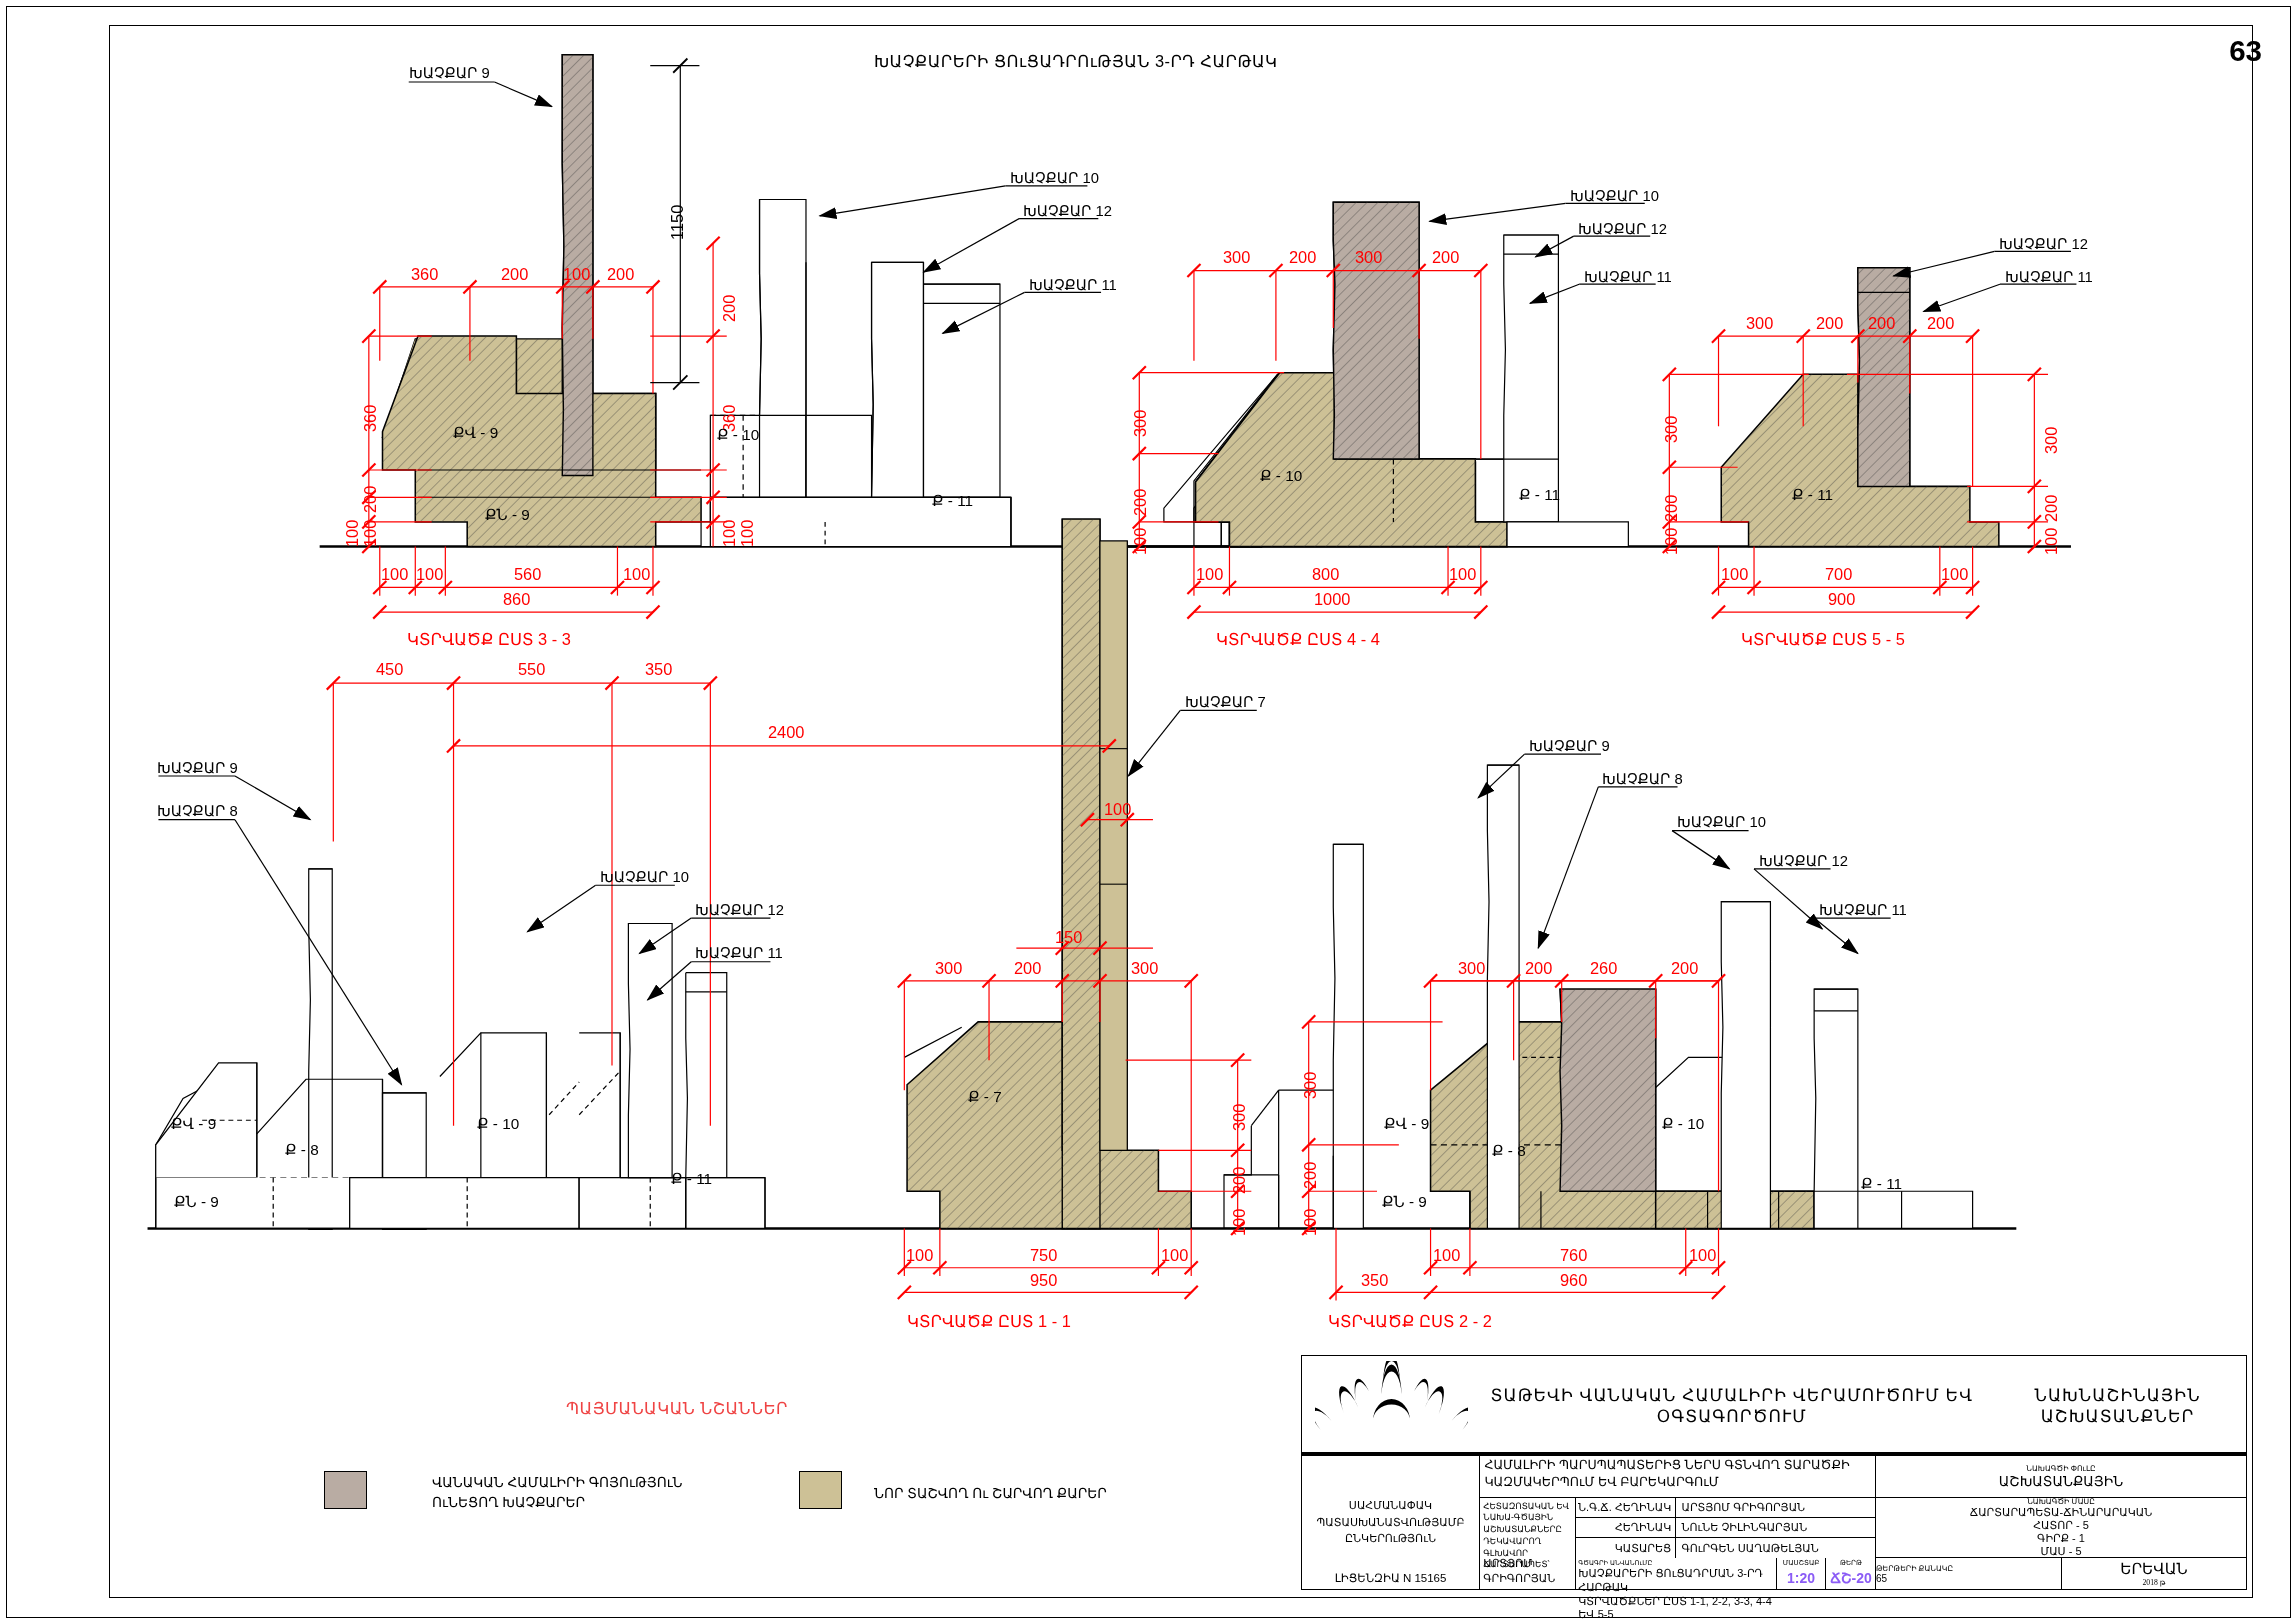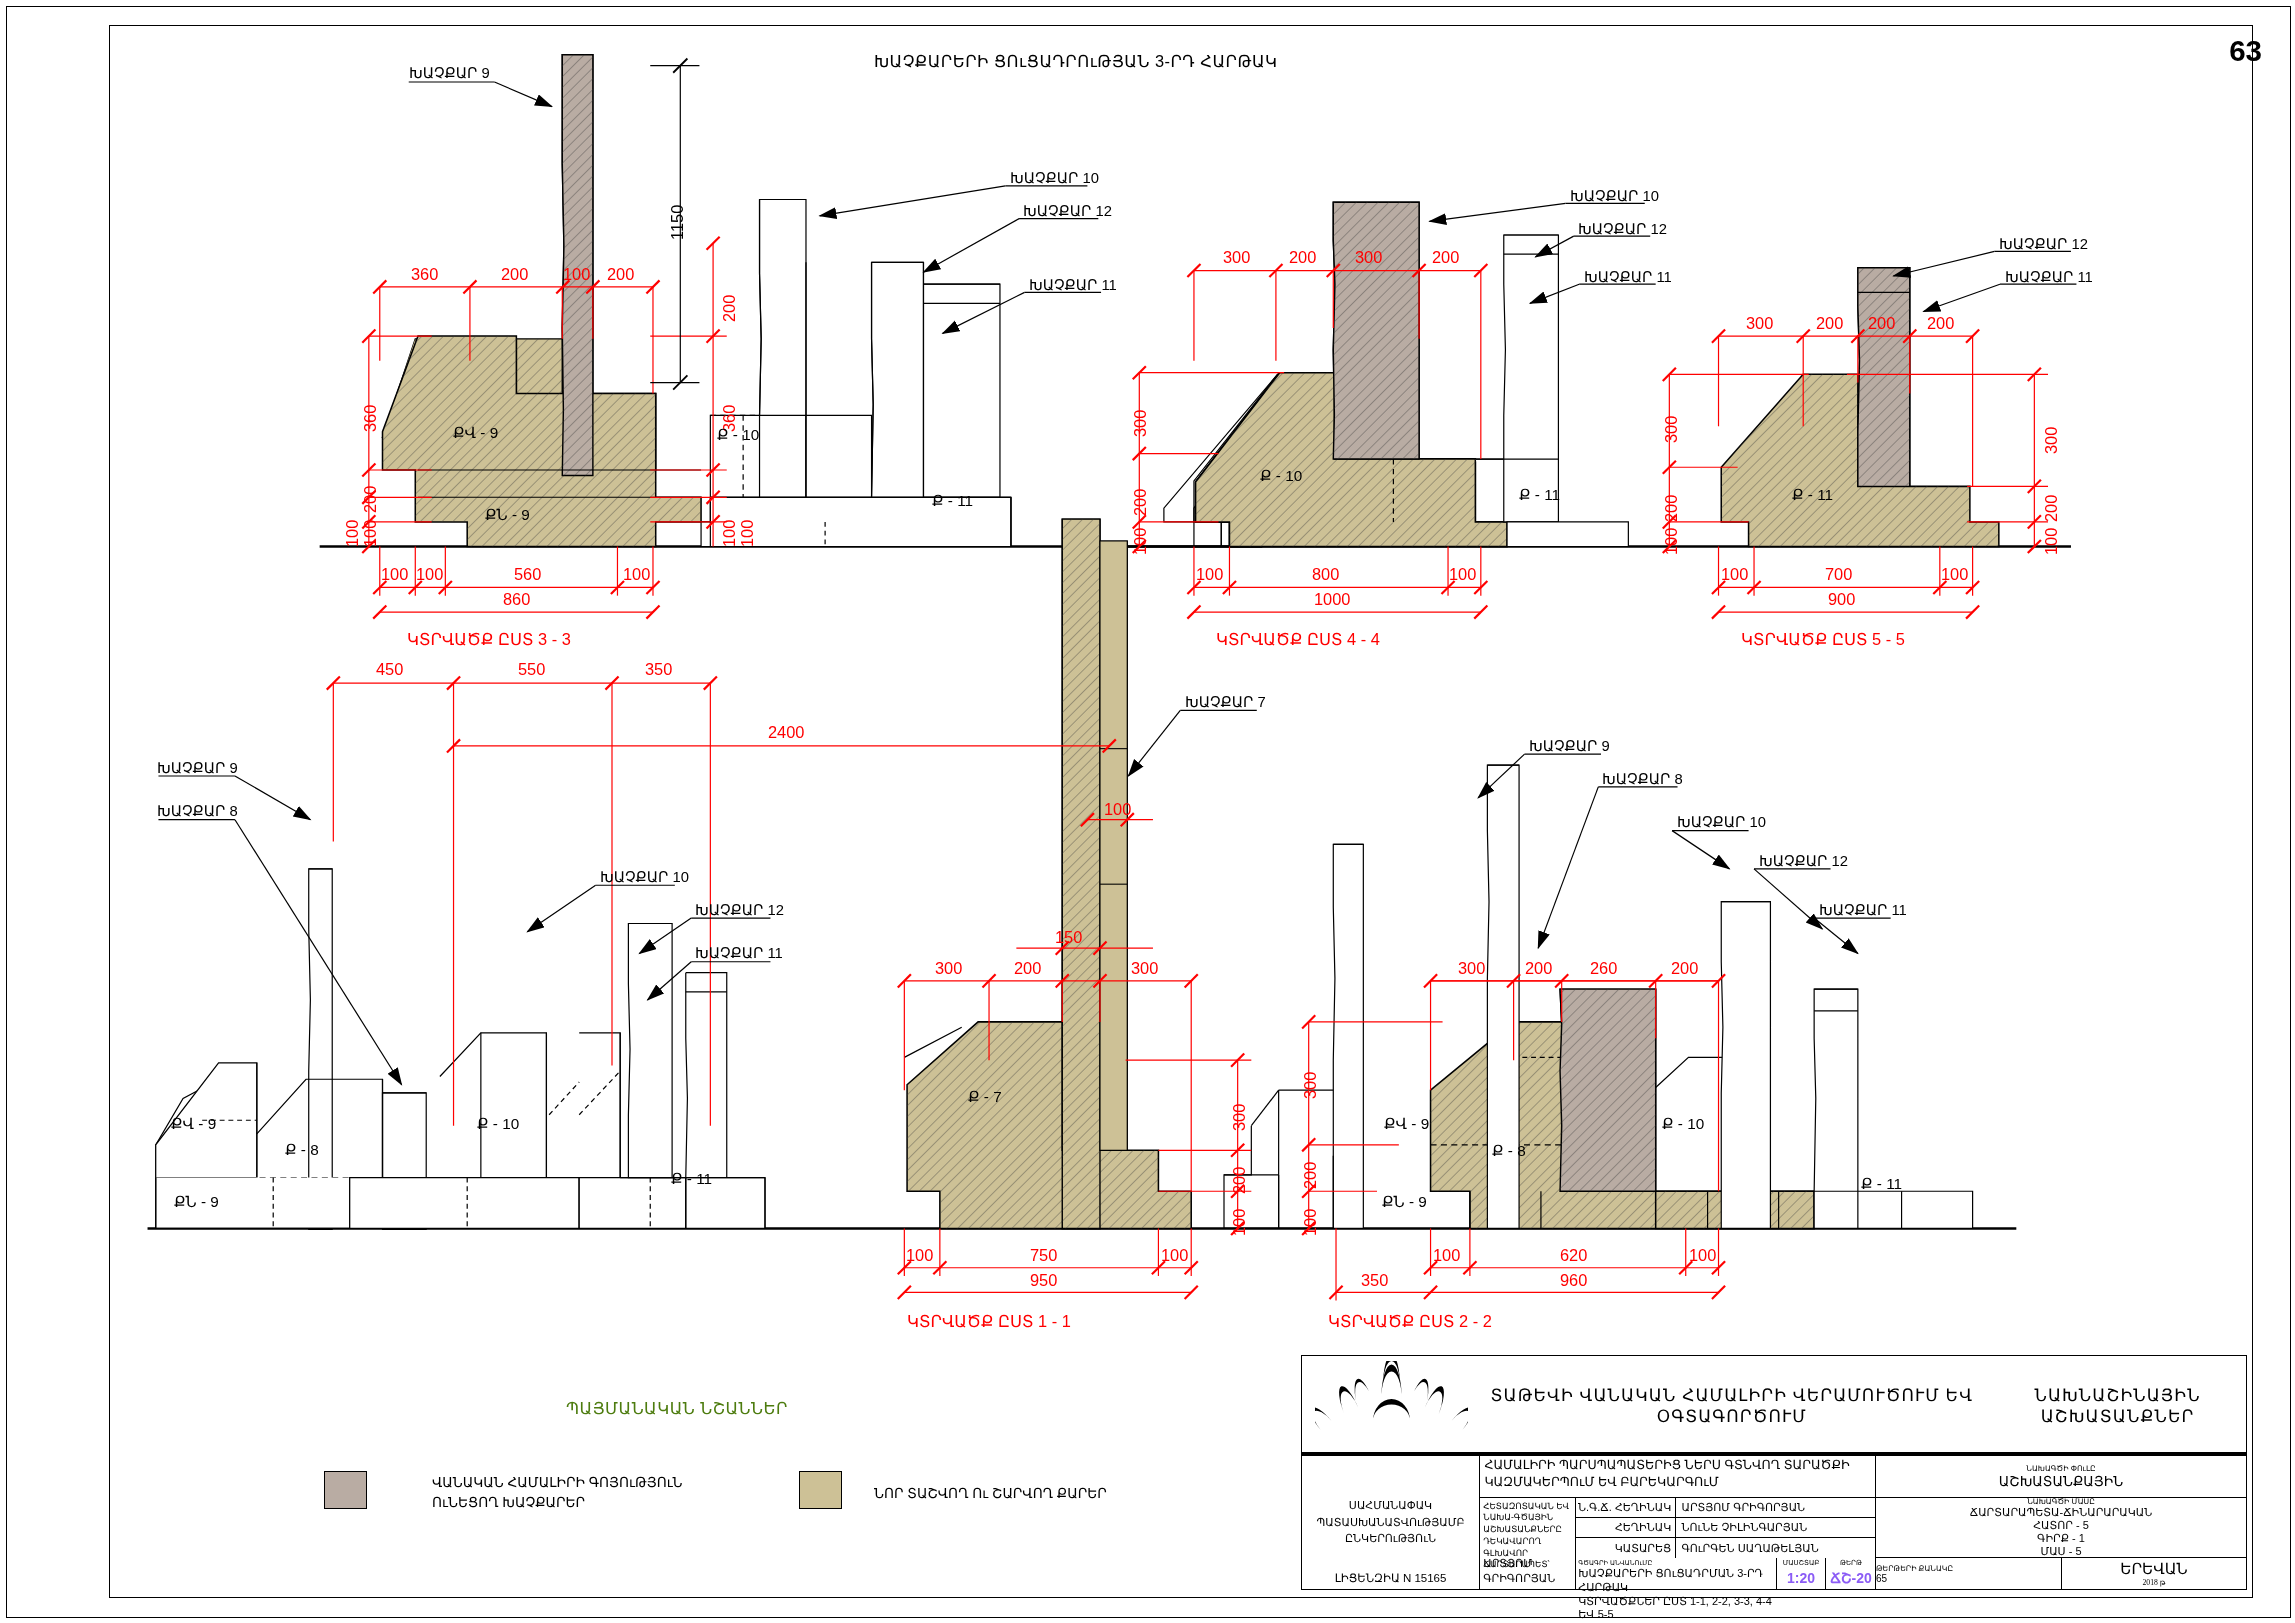--- a/index.html
+++ b/index.html
@@ -50,21 +50,21 @@
   .tb-part .cap{font-size:7.7px;color:#000;font-family:"Liberation Sans",sans-serif;}
   .tb-part .v{font-size:11px;line-height:1.2;color:#000;text-align:center;font-family:"Liberation Sans",sans-serif;}
   .tb-pages{position:absolute;left:574px;top:202px;width:186px;height:31px;border-right:1.1px solid #000;box-sizing:border-box;display:flex;flex-direction:column;align-items:flex-start;justify-content:center;}
   .tb-pages .cap{font-size:7.7px;color:#000;font-family:"Liberation Sans",sans-serif;}
   .tb-pages .v{font-size:10px;font-weight:normal;color:#000;font-family:"Liberation Sans",sans-serif;}
   .tb-city{position:absolute;left:760px;top:202px;width:184px;height:31px;box-sizing:border-box;display:flex;flex-direction:column;align-items:center;justify-content:center;}
   .tb-city .v{font-size:15.3px;color:#000;font-family:"Liberation Sans",sans-serif;}
   .tb-city .y{font-size:7.7px;color:#000;font-family:Liberation Serif, serif;}
 
   
-  .legend-title{position:absolute;left:566px;top:1399px;font-size:16.4px;letter-spacing:0.5px;color:#4d7c0f;font-family:"Liberation Sans",sans-serif;white-space:nowrap;}
+  .legend-title{position:absolute;left:566px;top:1399px;font-size:16.4px;letter-spacing:0.5px;color:#ef4444;font-family:"Liberation Sans",sans-serif;white-space:nowrap;}
   .sw{position:absolute;width:43px;height:38px;border:1.1px solid #000;box-sizing:border-box;}
   .legtxt{position:absolute;font-size:13.7px;line-height:1.45;color:#000;font-family:"Liberation Sans",sans-serif;white-space:pre-line;}
 </style>
 </head>
 <body>
 
 <div class="sheet">
 
   <div class="frame-outer"></div>
   <div class="frame-inner"></div>
@@ -687,21 +687,21 @@
 
   <div class="dimlabel" style="left:1458px;top:959px;">300</div>
   <div class="dimlabel" style="left:1525px;top:959px;">200</div>
   <div class="dimlabel" style="left:1590px;top:959px;">260</div>
   <div class="dimlabel" style="left:1671px;top:959px;">200</div>
   <div class="dimlabel v" style="left:1301px;top:1099px;">300</div>
   <div class="dimlabel v" style="left:1301px;top:1189px;">200</div>
   <div class="dimlabel v" style="left:1301px;top:1236px;">100</div>
   <div class="dimlabel" style="left:1361px;top:1271px;">350</div>
   <div class="dimlabel" style="left:1433px;top:1246px;">100</div>
-  <div class="dimlabel" style="left:1560px;top:1246px;">620</div>
+  <div class="dimlabel" style="left:1560px;top:1246px;">760</div>
   <div class="dimlabel" style="left:1689px;top:1246px;">100</div>
   <div class="dimlabel" style="left:1560px;top:1271px;">960</div>
 
   <div class="seclabel" style="left:407px;top:630px;">ԿՏՐՎԱԾՔ ԸՍՏ 3 - 3</div>
   <div class="seclabel" style="left:1216px;top:630px;">ԿՏՐՎԱԾՔ ԸՍՏ 4 - 4</div>
   <div class="seclabel" style="left:1741px;top:630px;">ԿՏՐՎԱԾՔ ԸՍՏ 5 - 5</div>
   <div class="seclabel" style="left:907px;top:1312px;">ԿՏՐՎԱԾՔ ԸՍՏ 1 - 1</div>
   <div class="seclabel" style="left:1328px;top:1312px;">ԿՏՐՎԱԾՔ ԸՍՏ 2 - 2</div>
 
   <div class="stonelabel" style="left:453px;top:424px;">ՔՎ - 9</div>

